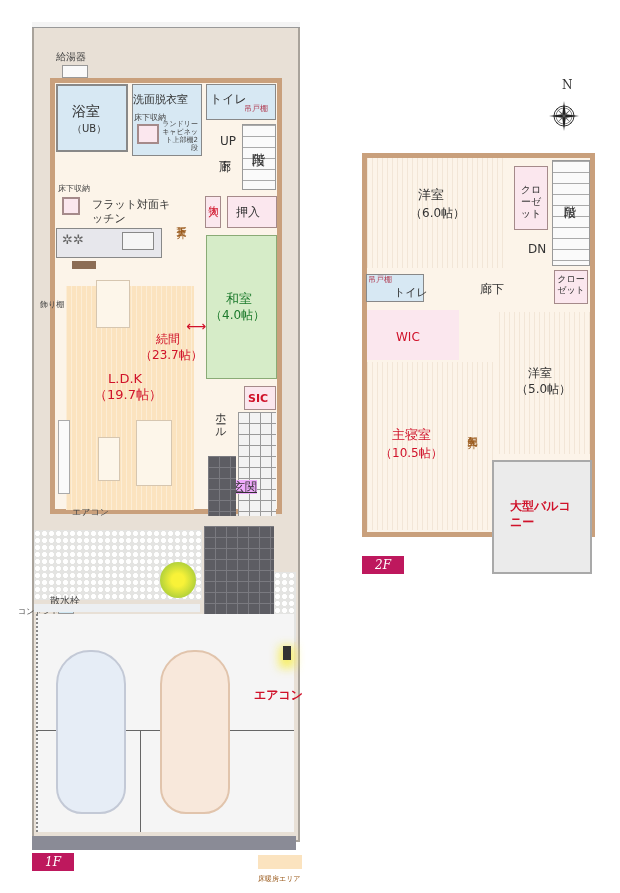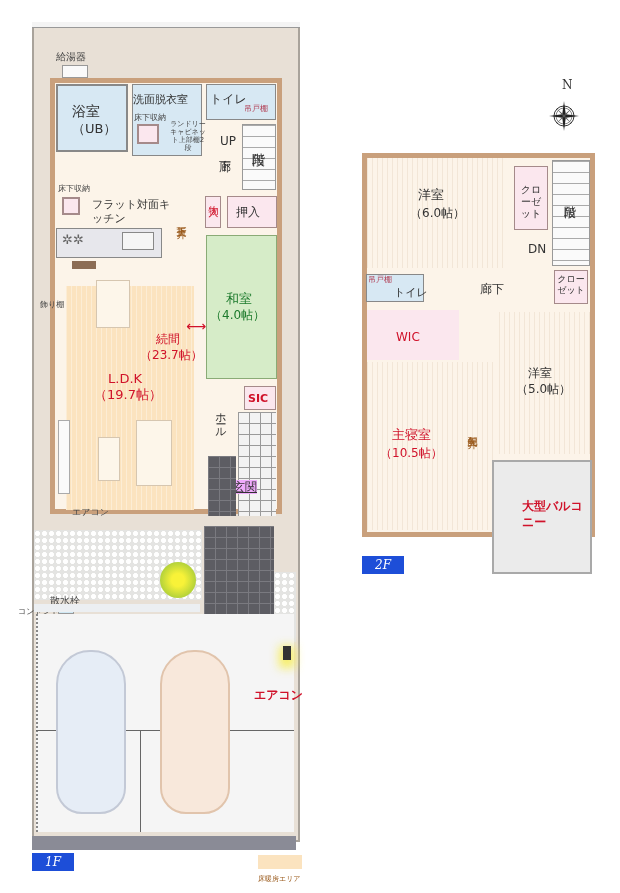--- a/index.html
+++ b/index.html
@@ -16,43 +16,43 @@
   .vert{writing-mode:vertical-rl;text-orientation:upright;letter-spacing:1px;}
   .gravel{background-color:#e4e4e2;background-image:radial-gradient(circle,#ffffff 2.2px,transparent 2.6px);background-size:7px 7px;}
   .tile-dark{background-color:#5d5d63;background-image:linear-gradient(#7a7a80 1px,transparent 1px),linear-gradient(90deg,#7a7a80 1px,transparent 1px);background-size:11px 11px;}
   .tile-light{background-color:#f3f3f3;background-image:linear-gradient(#9a9a9a 1px,transparent 1px),linear-gradient(90deg,#9a9a9a 1px,transparent 1px);background-size:11px 11px;}
   .stairs{background-color:#fafafa;background-image:linear-gradient(#aaa 1px,transparent 1px);background-size:100% 11px;border:1px solid #999;}
   .floorheat{background-color:#fbe3bf;background-image:repeating-linear-gradient(90deg,rgba(255,255,255,.35) 0 1px,transparent 1px 5px);}
   .wood{background-color:#fcf4e9;background-image:repeating-linear-gradient(90deg,#f2e6d7 0 1px,transparent 1px 5px);}
   .tatami{background:#d6ecc8;border:1px solid #8aab76;}
   .pink{background:#fbe7ee;}
   .blue{background:#d7e8f3;}
-  .badge{position:absolute;background:#1d4ed8;color:#fff;font-family:"DejaVu Serif","Liberation Serif",serif;font-style:italic;font-size:12px;text-align:center;line-height:18px;}
+  .badge{position:absolute;background:#be185d;color:#fff;font-family:"DejaVu Serif","Liberation Serif",serif;font-style:italic;font-size:12px;text-align:center;line-height:18px;}
 </style>
 </head>
 <body>
 
 <div class="abs lot" style="left:32px;top:22px;width:268px;height:820px;"></div>
 
 <div class="abs" style="left:32px;top:22px;width:268px;height:6px;background:#f4f4f4;border-bottom:1px solid #999;"></div>
 
 <span class="lbl small" style="left:56px;top:52px;font-size:10px;">給湯器</span>
 <div class="abs" style="left:62px;top:65px;width:26px;height:13px;background:#fafafa;border:1px solid #999;"></div>
 
 <div class="abs wall" style="left:50px;top:78px;width:232px;height:436px;background:#fcf4e9;"></div>
 
 <div class="room blue" style="left:56px;top:84px;width:72px;height:68px;border:2px solid #888;"></div>
 <span class="lbl" style="left:72px;top:104px;font-size:14px;">浴室</span>
-<span class="lbl" style="left:72px;top:122px;font-size:13px;">（UB）</span>
+<span class="lbl" style="left:72px;top:122px;font-size:10px;">（UB）</span>
 
 <div class="room blue" style="left:132px;top:84px;width:70px;height:72px;border:1px solid #888;"></div>
 <span class="lbl" style="left:133px;top:93px;font-size:11px;">洗面脱衣室</span>
 <span class="lbl small" style="left:134px;top:113px;">床下収納</span>
 <div class="abs pink" style="left:137px;top:124px;width:22px;height:20px;border:2px solid #a58a8a;"></div>
-<span class="lbl small" style="left:162px;top:120px;width:36px;white-space:normal;text-align:center;font-size:7px;line-height:8px;margin-left:8px;">ランドリーキャビネット上部棚2段</span>
+<span class="lbl small" style="left:162px;top:120px;width:36px;white-space:normal;text-align:right;font-size:7px;line-height:8px;">ランドリーキャビネット上部棚2段</span>
 
 <div class="room blue" style="left:206px;top:84px;width:70px;height:36px;border:1px solid #888;"></div>
 <span class="lbl" style="left:210px;top:92px;font-size:12px;">トイレ</span>
 <span class="lbl small red" style="left:244px;top:104px;color:#b03a50;">吊戸棚</span>
 
 <span class="lbl" style="left:220px;top:134px;font-size:12px;">UP</span>
 <span class="lbl vert" style="left:218px;top:150px;font-size:12px;">廊下</span>
 <div class="abs stairs" style="left:242px;top:124px;width:34px;height:66px;"></div>
 <span class="lbl vert" style="left:251px;top:142px;font-size:13px;">階段</span>
 
@@ -162,15 +162,15 @@
 <div class="room wood" style="left:367px;top:362px;width:128px;height:168px;"></div>
 <span class="lbl red" style="left:392px;top:428px;font-size:13px;">主寝室</span>
 <span class="lbl red" style="left:380px;top:446px;font-size:12px;">（10.5帖）</span>
 <span class="lbl vert brown" style="left:465px;top:428px;font-size:10px;">勾配天井</span>
 
 <div class="room wood" style="left:499px;top:312px;width:91px;height:142px;"></div>
 <span class="lbl" style="left:528px;top:366px;font-size:12px;">洋室</span>
 <span class="lbl" style="left:516px;top:382px;font-size:12px;">（5.0帖）</span>
 
 <div class="abs" style="left:492px;top:460px;width:100px;height:114px;background:#ebebeb;border:2px solid #a9a9a9;"></div>
-<span class="lbl red" style="left:510px;top:498px;width:70px;white-space:normal;text-align:left;font-size:12px;line-height:16px;font-weight:bold;margin-left:12px;">大型バルコニー</span>
+<span class="lbl red" style="left:510px;top:498px;width:70px;white-space:normal;text-align:left;font-size:12px;line-height:16px;font-weight:bold;">大型バルコニー</span>
 
 <div class="badge" style="left:362px;top:556px;width:42px;height:18px;">2F</div>
 
 </body></html>

